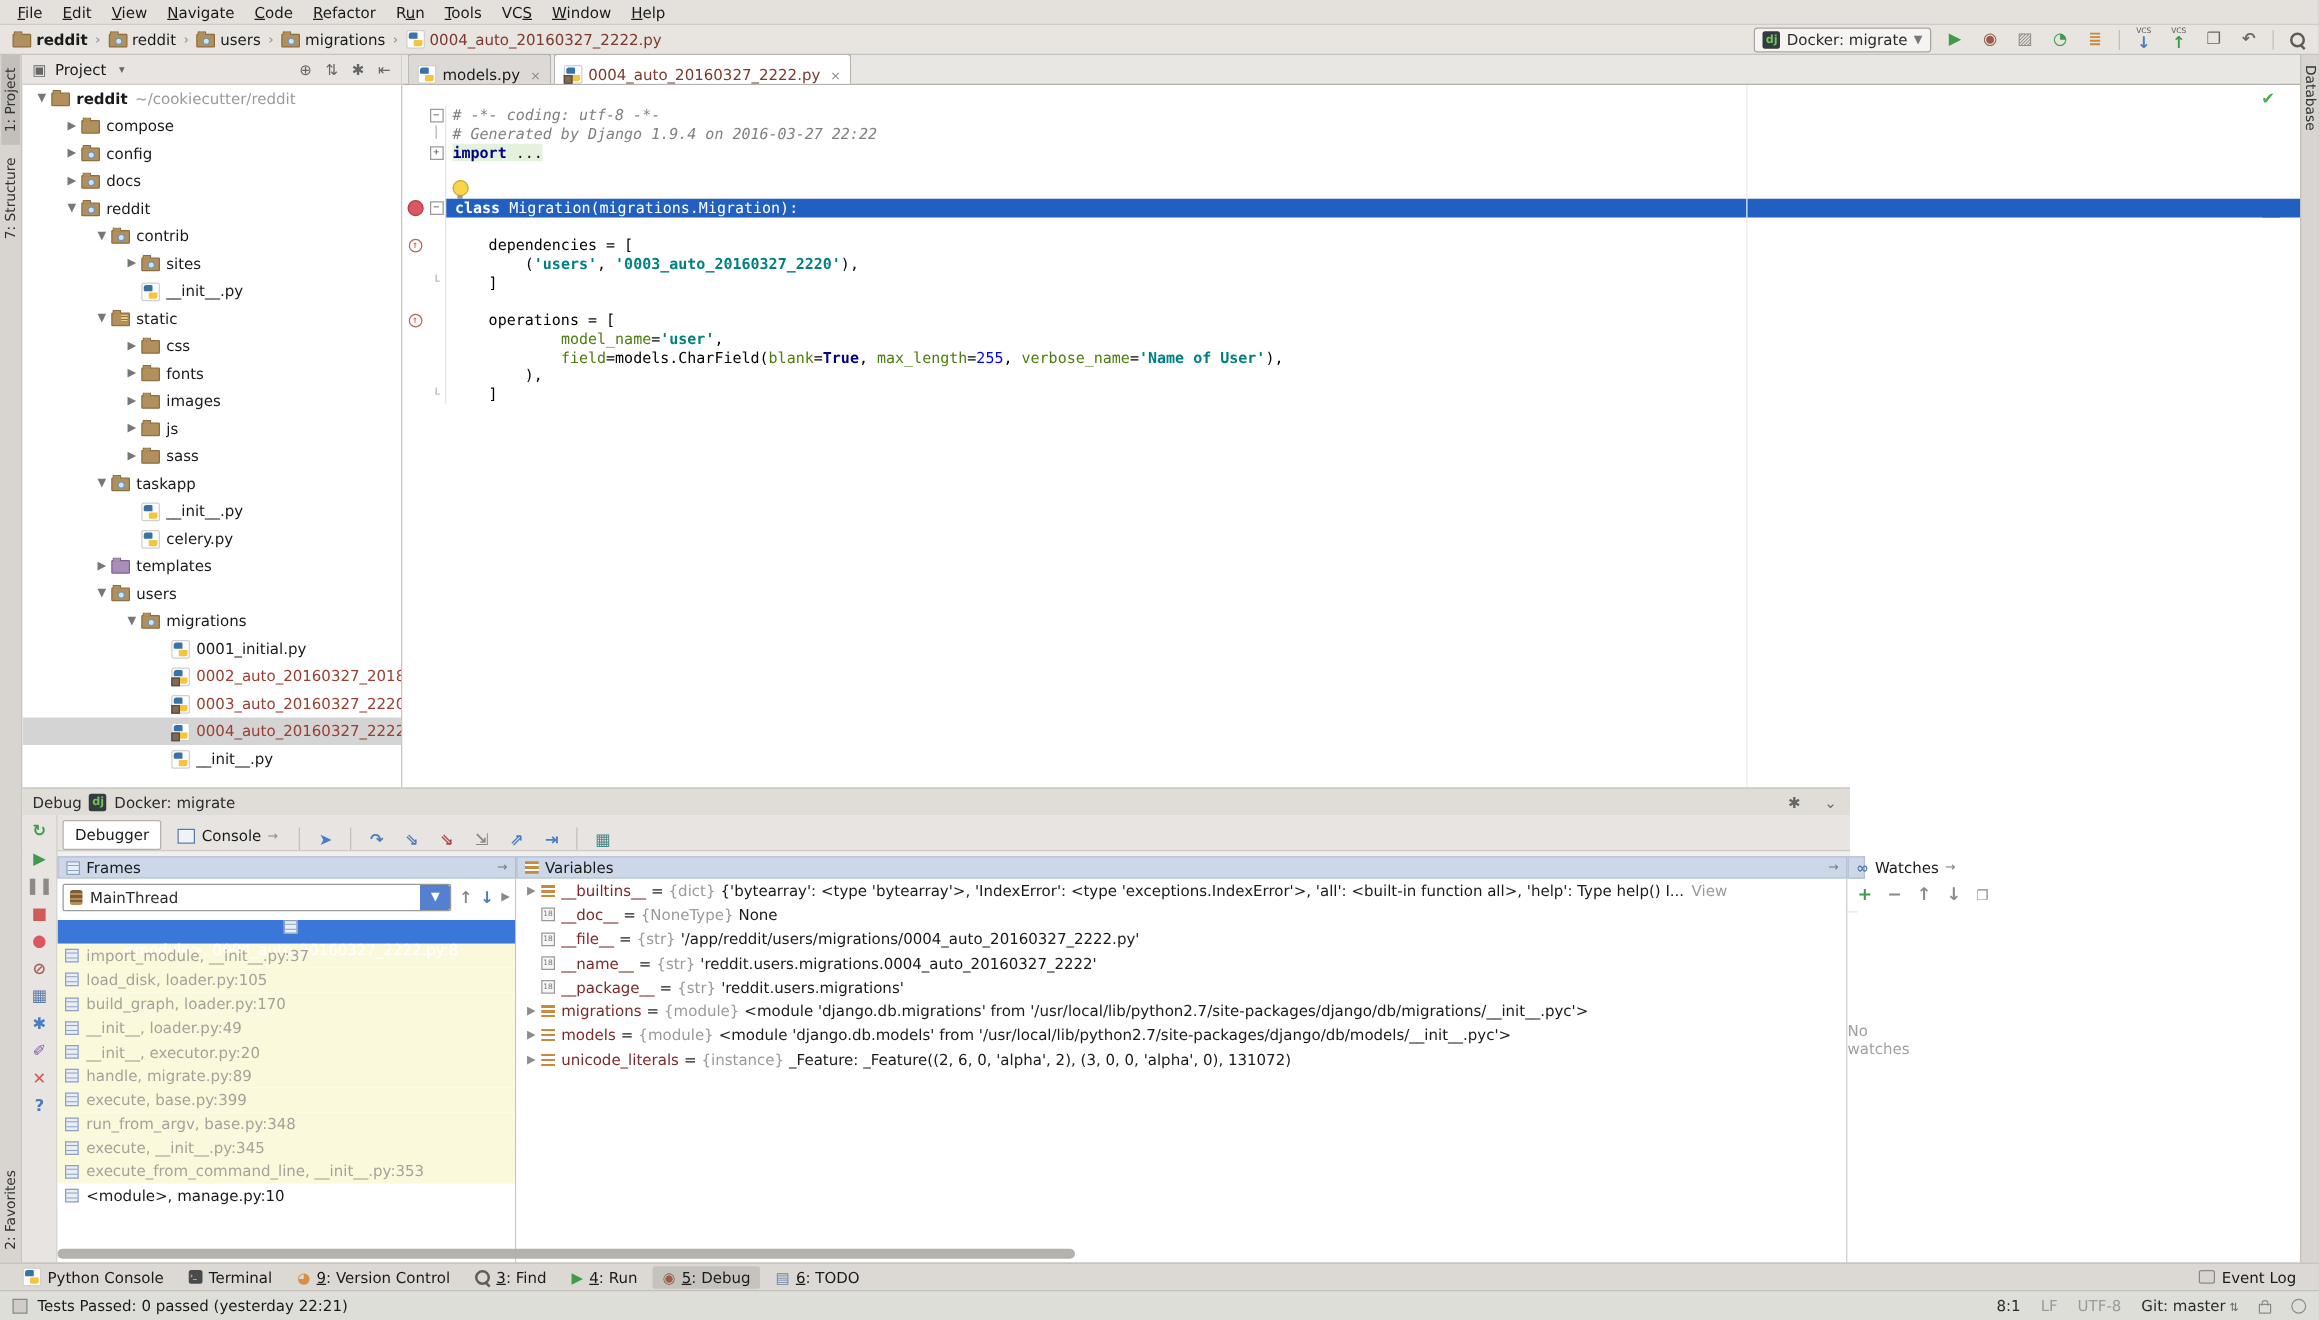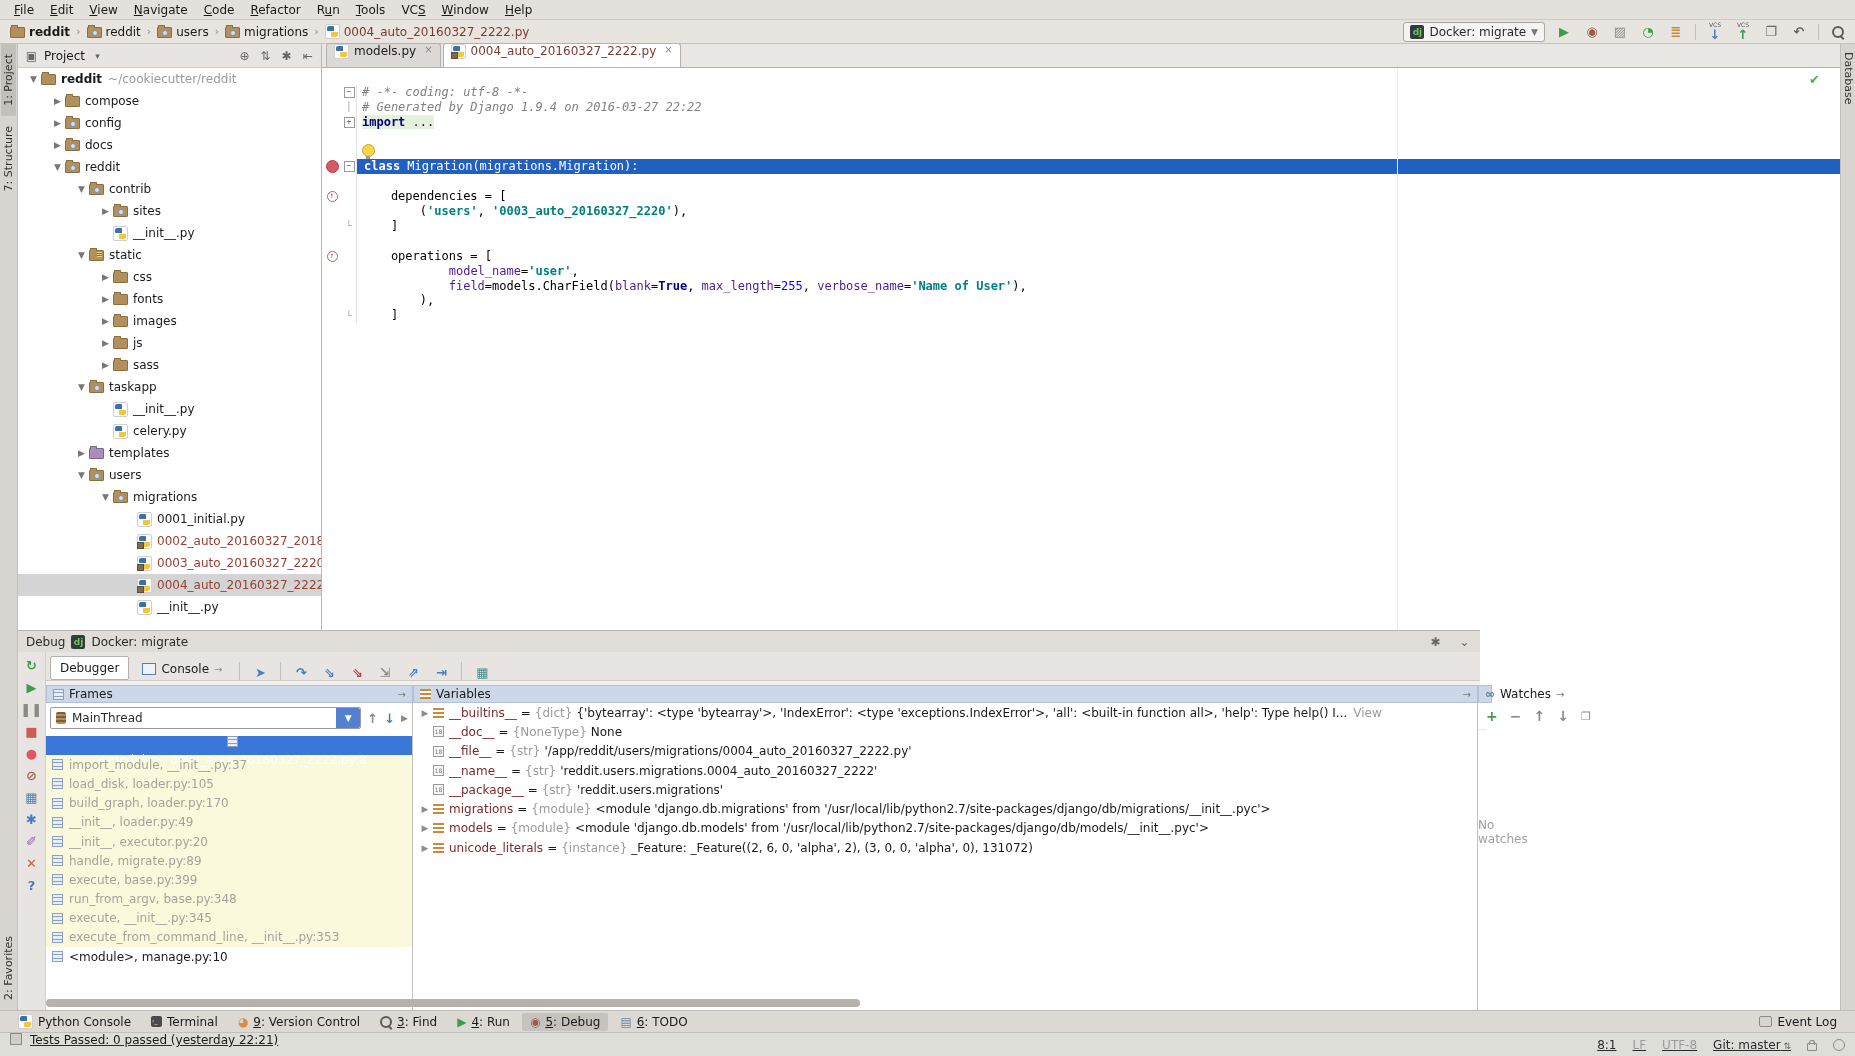--- a/index.html
+++ b/index.html
@@ -79,21 +79,21 @@
   .termic{width:11px;height:11px;background:#4a4a4a;border-radius:2px;position:relative;flex:none;}
   .termic::after{content:'›_';color:#eee;font-size:6px;position:absolute;left:1px;top:1px;}
   .bubble{width:11px;height:9px;border:1px solid #8a8a8a;border-radius:2px;background:#d8d5d1;flex:none;}
   .lockic{width:8px;height:6px;border:1px solid #8a8a8a;border-radius:1px;position:relative;display:inline-block;margin-top:4px;}
   .lockic::before{content:'';position:absolute;top:-4px;left:1px;width:4px;height:4px;border:1px solid #8a8a8a;border-bottom:none;border-radius:3px 3px 0 0;}
   .faceic{width:10px;height:10px;border:1px solid #8a8a8a;border-radius:50%;display:inline-block;}
 
   
   .editor{left:322px;top:44px;width:1518px;height:586px;background:#fff;box-sizing:border-box;}
   .tabbar{height:24px;background:#e9e7e4;border-bottom:1px solid #b4b1ae;display:flex;align-items:flex-end;padding-left:4px;box-sizing:border-box;}
-  .etab{display:flex;align-items:flex-start;gap:5px;height:23px;padding:0 7px;border:1px solid #b4b1ae;border-bottom:none;
+  .etab{display:flex;align-items:flex-end;gap:5px;height:23px;padding:0 7px;border:1px solid #b4b1ae;border-bottom:none;
     background:#dcd9d6;margin-right:2px;border-radius:3px 3px 0 0;}
   .etab.active{background:#fff;}
   .etab .x{color:#8a8a8a;font-size:10px;margin-left:3px;}
   .etab .lbl{color:#1a1a1a;}
   .etab .lbl.vcs{color:#7a3b2e;}
   .code{position:absolute;left:0;top:41px;right:0;font-family:"DejaVu Sans Mono",monospace;font-size:12px;}
   .cline{height:14.9px;display:flex;align-items:center;}
   .g-bp{width:20px;flex:none;display:flex;justify-content:center;align-items:center;}
   .g-fold{width:14px;flex:none;display:flex;justify-content:center;align-items:center;border-right:1px solid #e3e3e3;align-self:stretch;}
   .ctext{flex:1;white-space:pre;padding-left:5px;line-height:14.9px;position:relative;}
@@ -102,21 +102,21 @@
   .fm{width:9px;height:9px;border:1px solid #9a9a9a;background:#fff;color:#555;font-size:8px;line-height:7px;text-align:center;}
   .fend{color:#9a9a9a;font-size:9px;}
   .bulb{width:11px;height:11px;border-radius:50%;background:#f7d64b;border:1px solid #c9a62f;position:relative;display:inline-block;}
   .bulb::after{content:'';position:absolute;left:3px;bottom:-3px;width:4px;height:3px;background:#9a9a9a;}
   .s-com{color:#808080;font-style:italic;}
   .s-kw{color:#000080;font-weight:bold;}
   .s-kwbg{color:#000080;font-weight:bold;background:#e4f1dd;}
   .s-foldbg{color:#1a1a1a;background:#e4f1dd;}
   .s-str{color:#008080;font-weight:bold;}
   .s-num{color:#0000ff;}
-  .s-par{color:#4c1d95;}
+  .s-par{color:#4d7c0f;}
   .s-pl{color:#000;}
   .cline.hl .ctext{background:#2160c0;}
   .cline.hl .ctext span{color:#fff !important;background:transparent !important;}
   .caret{display:inline-block;width:2px;height:12px;background:#fff;vertical-align:-2px;}
   .marginline{position:absolute;top:24px;bottom:0;left:1075px;width:1px;background:#ececec;}
   .okmark{position:absolute;right:20px;top:28px;color:#4caf50;font-weight:bold;font-size:13px;}
   .scrollmark{position:absolute;right:16px;top:126px;width:14px;height:4px;background:#2160c0;}
 
   
   .debug{left:18px;top:630px;width:1462px;height:380px;background:#f2f0ee;border-top:1px solid #b8b5b1;box-sizing:border-box;}
@@ -162,21 +162,21 @@
   .nowatch{position:absolute;left:0;right:0;top:115px;text-align:center;color:#a0a0a0;}
   .hscroll{position:absolute;left:28px;top:368px;width:814px;height:8px;background:#b5b2ae;border-radius:4px;}
 
   
   .bottombar{left:0;top:1010px;width:1855px;height:22px;background:#dcd9d5;border-top:1px solid #c0bdb9;
     display:flex;align-items:center;padding:0 10px;gap:4px;box-sizing:border-box;}
   .bitem{display:flex;align-items:center;gap:5px;padding:2px 8px;color:#1a1a1a;}
   .bitem.active{background:#c6c3bf;border-radius:2px;}
   .bsp{flex:1;}
   .statusbar{left:0;top:1032px;width:1855px;height:24px;background:#deded9;border-top:1px solid #c3c0bc;
-    display:flex;padding:0 10px;gap:8px;box-sizing:border-box;text-decoration:underline;}
+    display:flex;align-items:center;padding:0 10px;gap:8px;box-sizing:border-box;}
   .stat-ic{width:10px;height:10px;border:1px solid #8a8a8a;background:#d0cdc9;}
   .stat-msg{color:#1a1a1a;}
   .stat-right{margin-left:auto;display:flex;align-items:center;gap:16px;}
   .dim{color:#9a9a9a;}
   .gr{color:#666;font-size:9px;}
 </style>
 </head>
 <body>
 
 <div class="screen">

